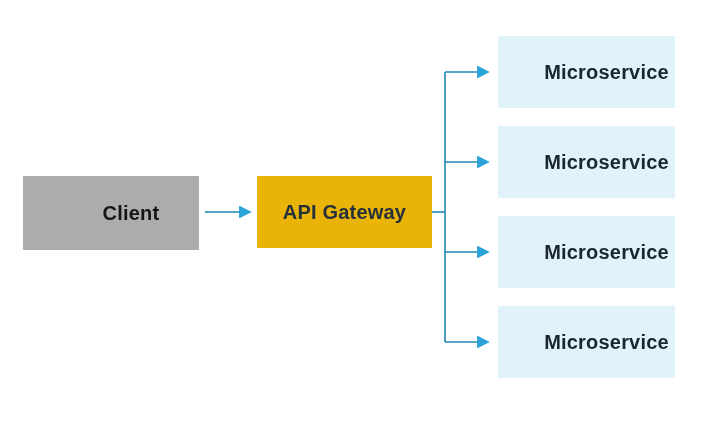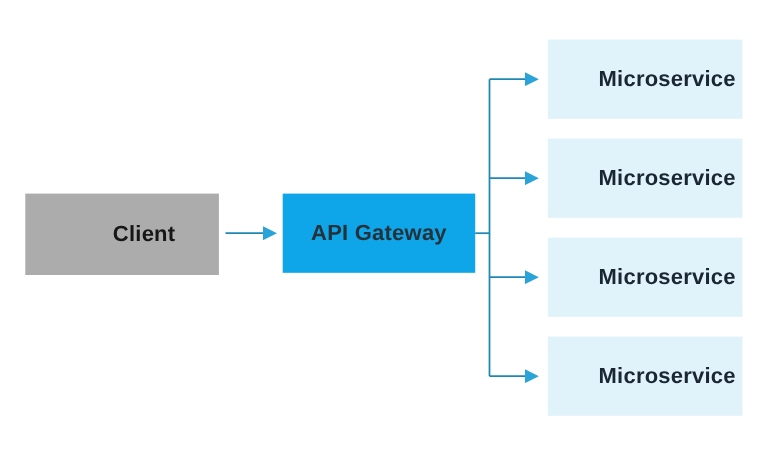--- a/index.html
+++ b/index.html
@@ -80,21 +80,21 @@
 
     <line x1="445" y1="252" x2="486" y2="252" stroke-width="1.6" marker-end="url(#arrowhead)" stroke="#1f87b4"></line>
 
     <line x1="445" y1="342" x2="486" y2="342" stroke-width="1.6" marker-end="url(#arrowhead)" stroke="#1f87b4"></line>
   </svg>
 
   <div class="node node-client" style="background-color: rgb(172, 172, 172); color: rgb(22, 22, 22); padding-left: 40px;">
     <span class="node-label">Client</span>
   </div>
 
-  <div class="node node-gateway" style="background-color: #0ea5e9; color: rgb(38, 50, 58);">
+  <div class="node node-gateway" style="background-color: #eab308; color: rgb(38, 50, 58);">
     <span class="node-label">API Gateway</span>
   </div>
 
   <div class="node node-ms node-ms-0" style="background-color: rgb(225, 243, 250); color: rgb(26, 39, 51);">
     <span class="node-label">Microservice</span>
   </div>
 
   <div class="node node-ms node-ms-1" style="background-color: rgb(225, 243, 250); color: rgb(26, 39, 51);">
     <span class="node-label">Microservice</span>
   </div>

